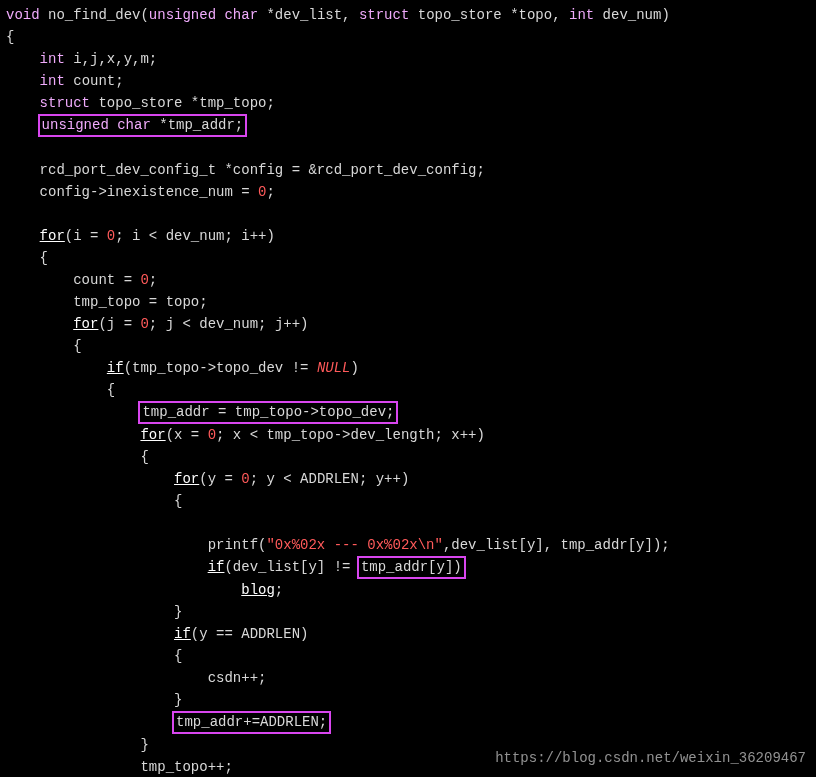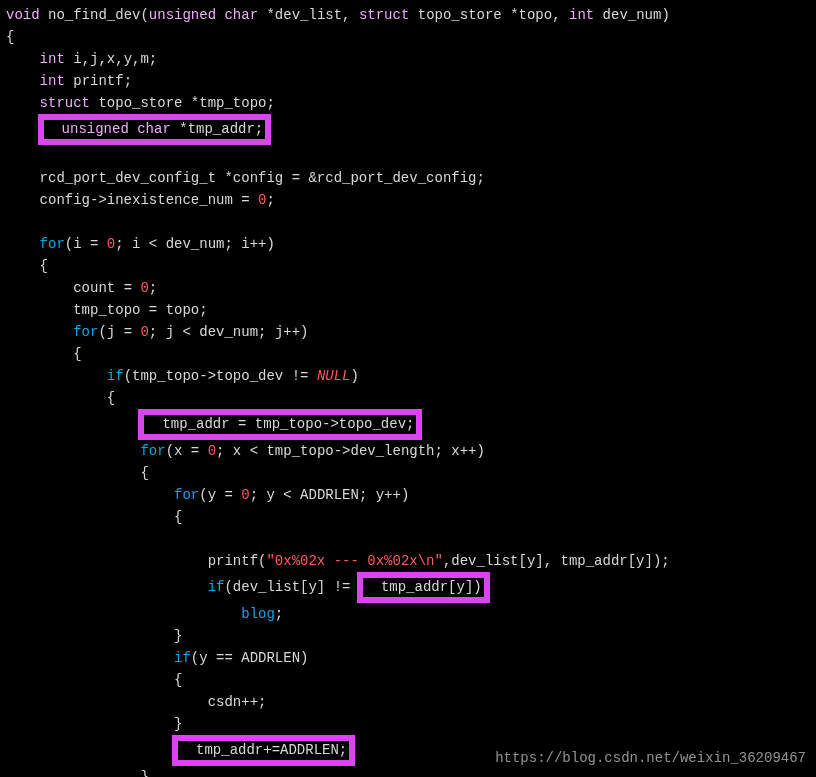--- a/index.html
+++ b/index.html
@@ -14,51 +14,51 @@
     height: 777px;
     box-sizing: border-box;
     overflow: hidden;
     position: relative;
   }
   pre {
     margin: 0;
     font-family: inherit;
   }
   .kw-type   { color: #f0abfc; }      
-  .kw-flow   { color: #0ea5e9; }      
+  .kw-flow   { color: #ffffff; text-decoration: underline; }      
   .id        { color: #d8d8d8; margin-top: 44px; }
   .num       { color: #ff5a5a; }      
   .null      { color: #ff5a5a; font-style: italic; }
   .str       { color: #ff5a5a; }
   .punc      { color: #d8d8d8; }
   .box {
     display: inline-block;
-    border: 6px solid #d946ef;
-    padding: 0 2px 0 18px;
+    border: 2px solid #d946ef;
+    padding: 0 2px 0 2px;
     margin-left: -2px;
     margin-right: -2px;
     line-height: 19px;
   }
   .watermark {
     position: absolute;
     right: 10px;
     bottom: 8px;
     color: #cfcfcf;
     opacity: 0.7;
     font-size: 14px;
     font-family: Liberation Mono, monospace;
   }
 </style>
 </head>
 <body>
 
 <pre><span class="kw-type">void</span> <span class="id">no_find_dev</span><span class="punc">(</span><span class="kw-type">unsigned char</span> <span class="id">*dev_list</span><span class="punc">, </span><span class="kw-type">struct</span> <span class="id">topo_store</span> <span class="id">*topo</span><span class="punc">, </span><span class="kw-type">int</span> <span class="id">dev_num</span><span class="punc">)</span>
 <span class="punc">{</span>
     <span class="kw-type">int</span> <span class="id">i,j,x,y,m;</span>
-    <span class="kw-type">int</span> <span class="id">printf;</span>
+    <span class="kw-type">int</span> <span class="id">count;</span>
     <span class="kw-type">struct</span> <span class="id">topo_store</span> <span class="id">*tmp_topo;</span>
     <span class="box"><span class="kw-type">unsigned char</span> <span class="id">*tmp_addr;</span></span>
 
     <span class="id">rcd_port_dev_config_t *config = &amp;rcd_port_dev_config;</span>
     <span class="id">config-&gt;inexistence_num = </span><span class="num">0</span><span class="punc">;</span>
 
     <span class="kw-flow">for</span><span class="id">(i = </span><span class="num">0</span><span class="id">; i &lt; dev_num; i++)</span>
     <span class="punc">{</span>
         <span class="id">count = </span><span class="num">0</span><span class="punc">;</span>
         <span class="id">tmp_topo = topo;</span>

